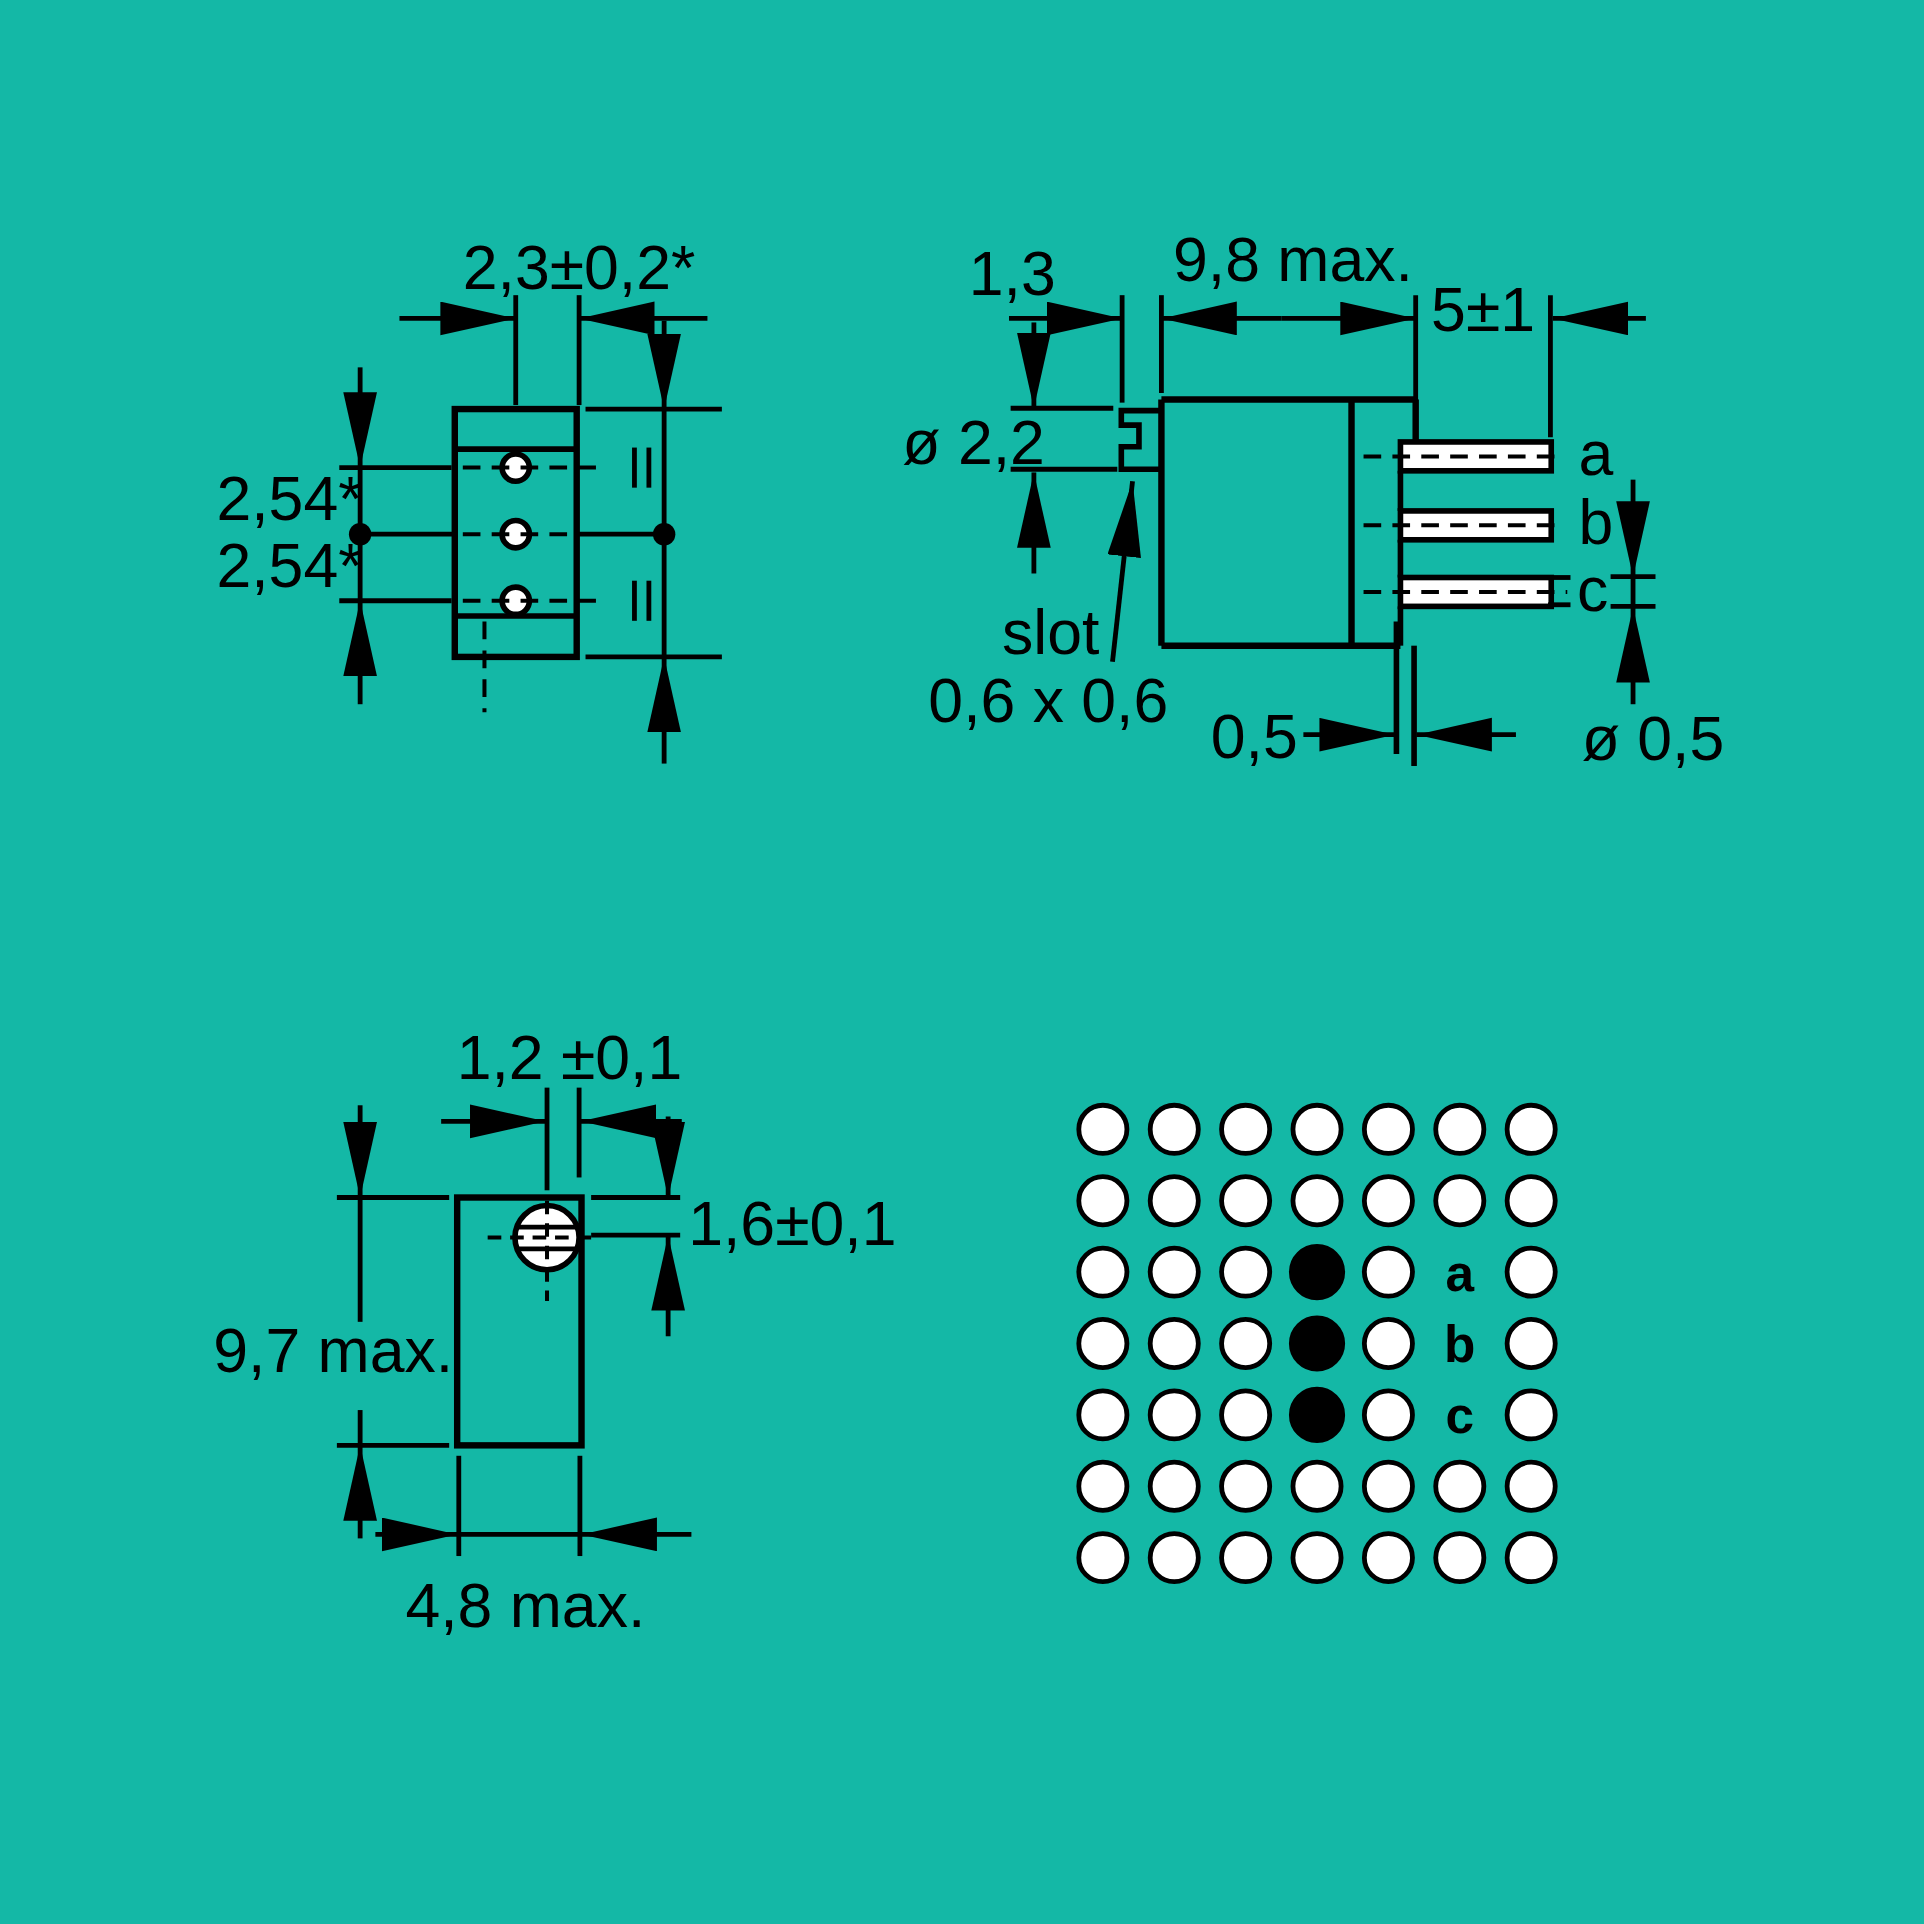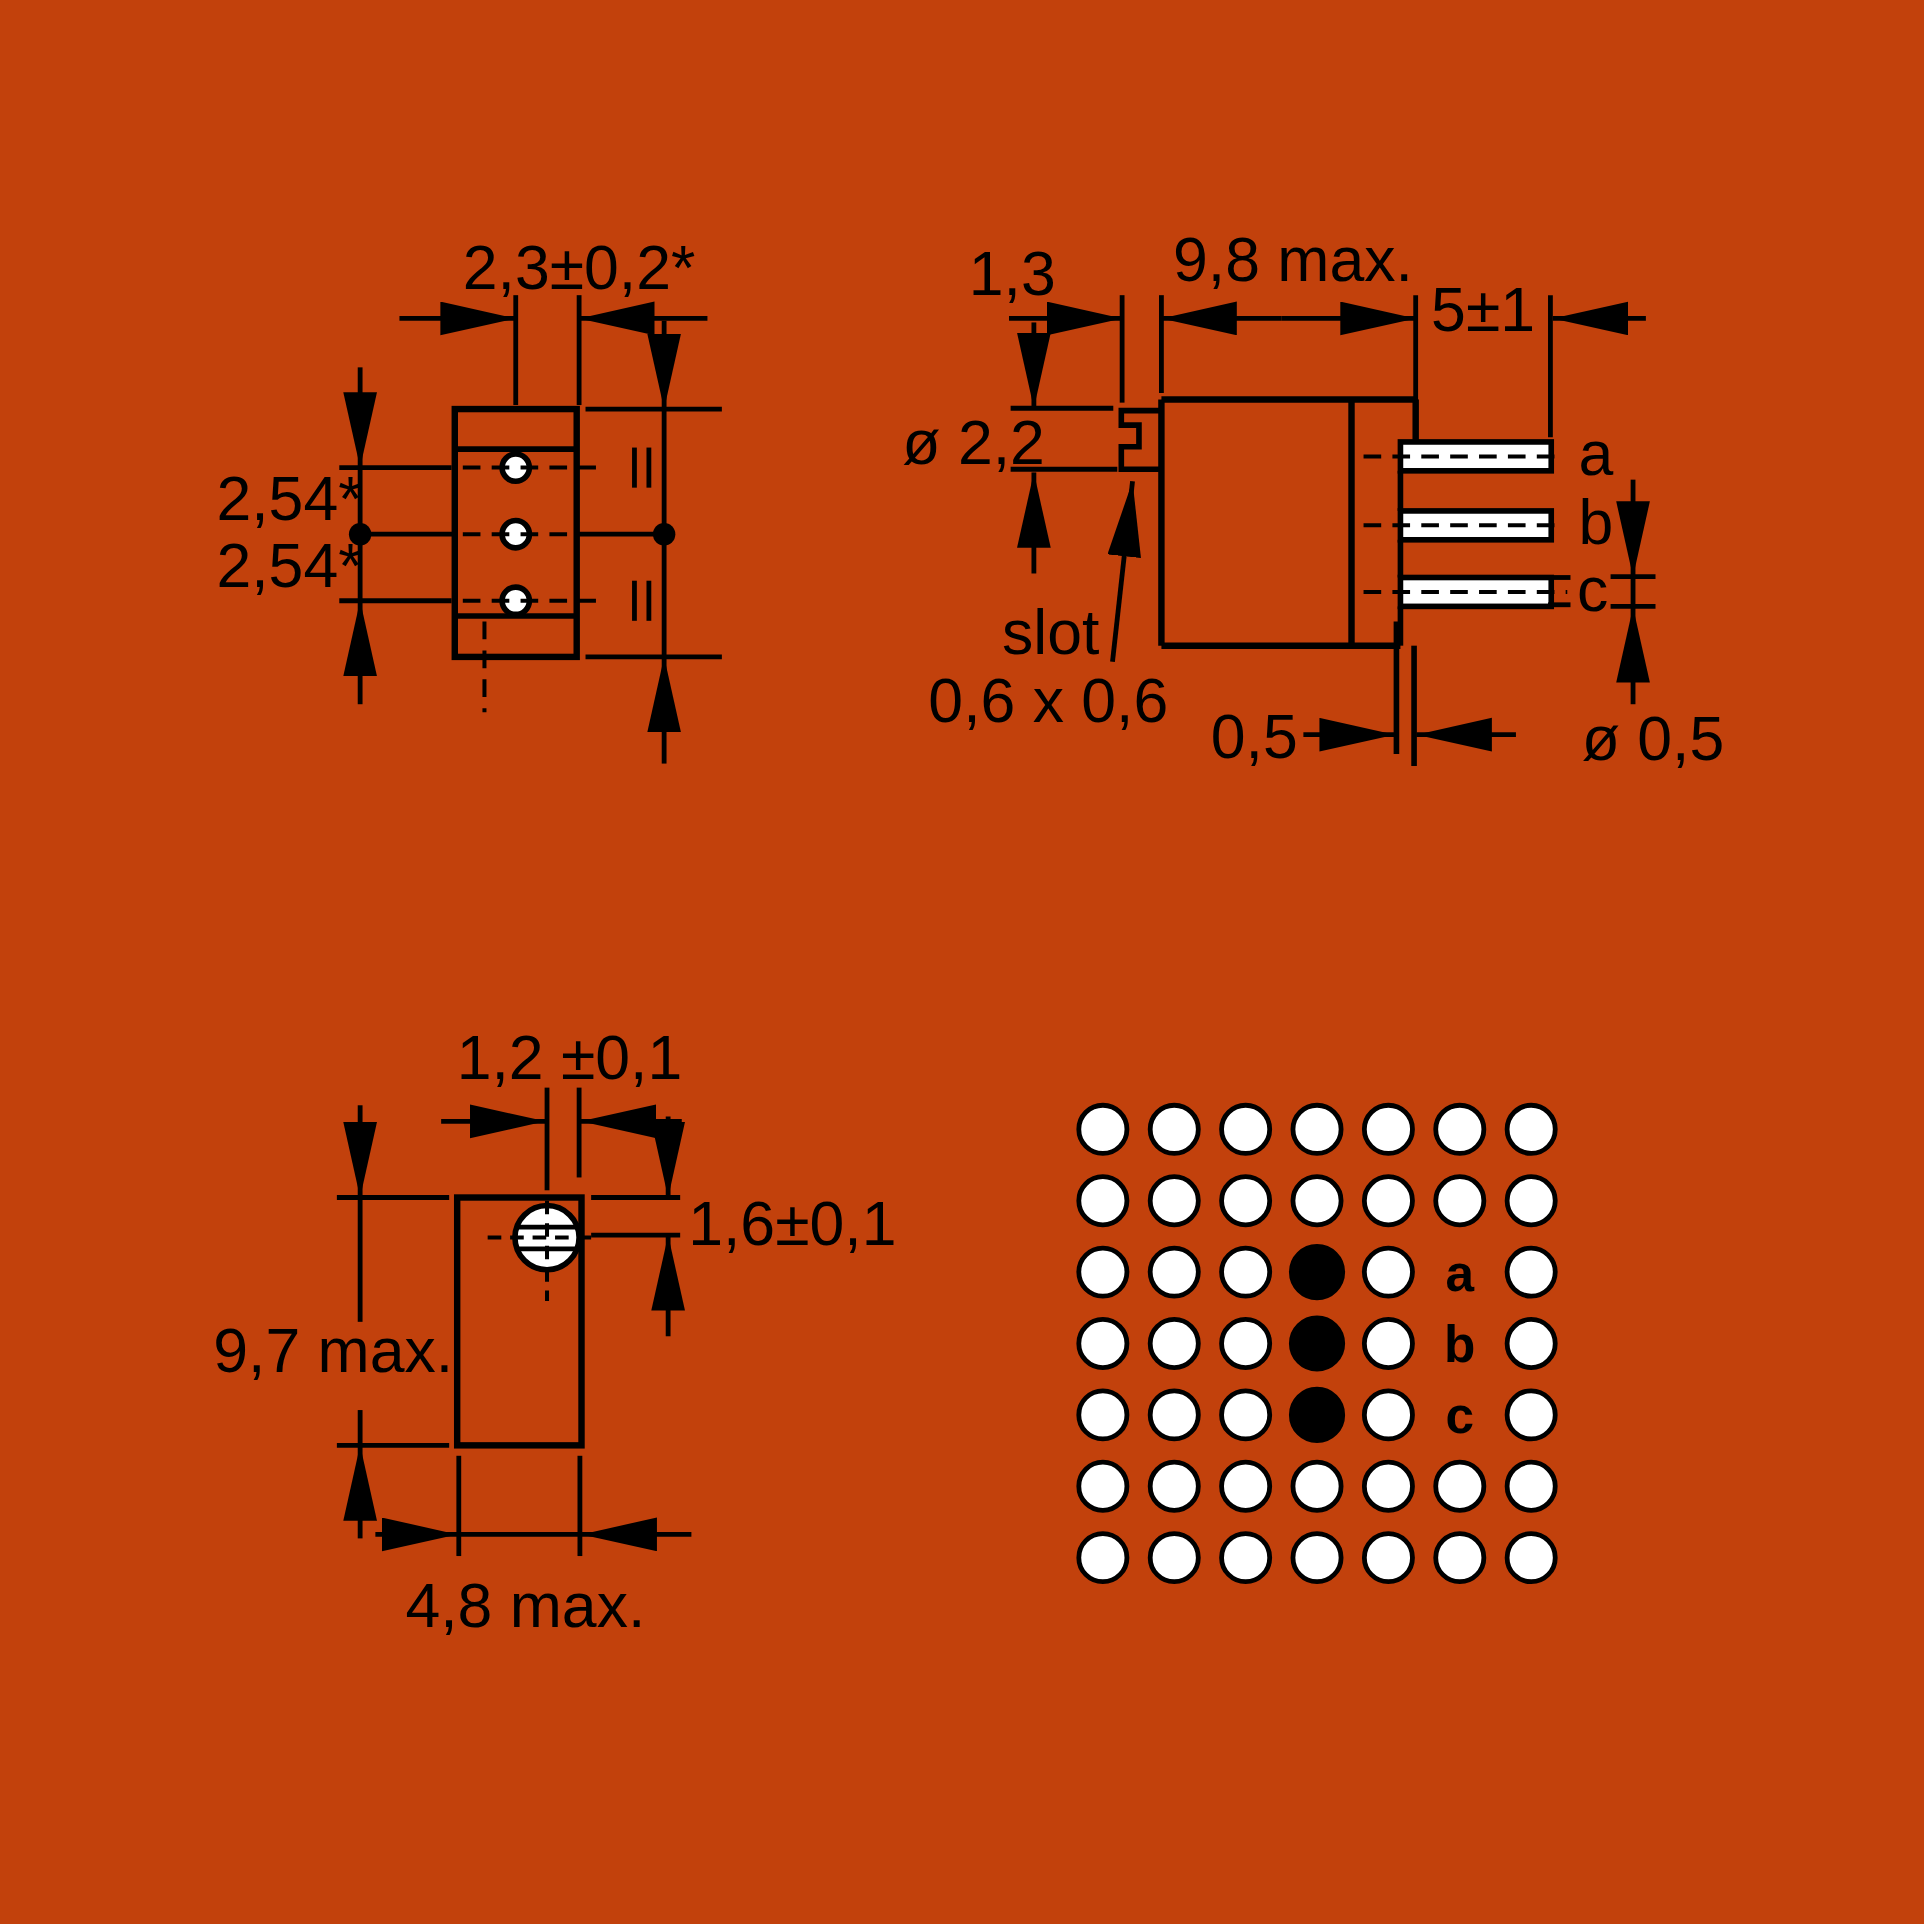--- a/index.html
+++ b/index.html
@@ -1,16 +1,16 @@
 <!DOCTYPE html>
 <html style="font-size:13px"><head>
 <meta charset="utf-8">
 <style>
   html,body { margin:0; padding:0; background:#ffffff; }
-  #stage { position:relative; width:1925px; height:1925px; background:#c2410c; }
+  #stage { position:relative; width:1925px; height:1925px; background:#14b8a6; }
   svg { display:block; }
   .outline { fill:none; stroke:#000; stroke-width:8; }
   .edge7   { fill:none; stroke:#000; stroke-width:7; }
   .white7  { fill:#ffffff; stroke:#000; stroke-width:7; }
   .dim     { fill:none; stroke:#000; stroke-width:6; }
   .dash    { fill:none; stroke:#000; stroke-width:5; stroke-dasharray:22 14; }
   .dashf   { fill:none; stroke:#000; stroke-width:5; stroke-dasharray:17 11; }
   .dot     { fill:#000; stroke:none; }
   .tx  { font-family:"Liberation Sans", sans-serif; font-size:78px; fill:#000; }
   .txb { font-family:"Liberation Sans", sans-serif; font-size:64px; font-weight:bold; fill:#000; }

